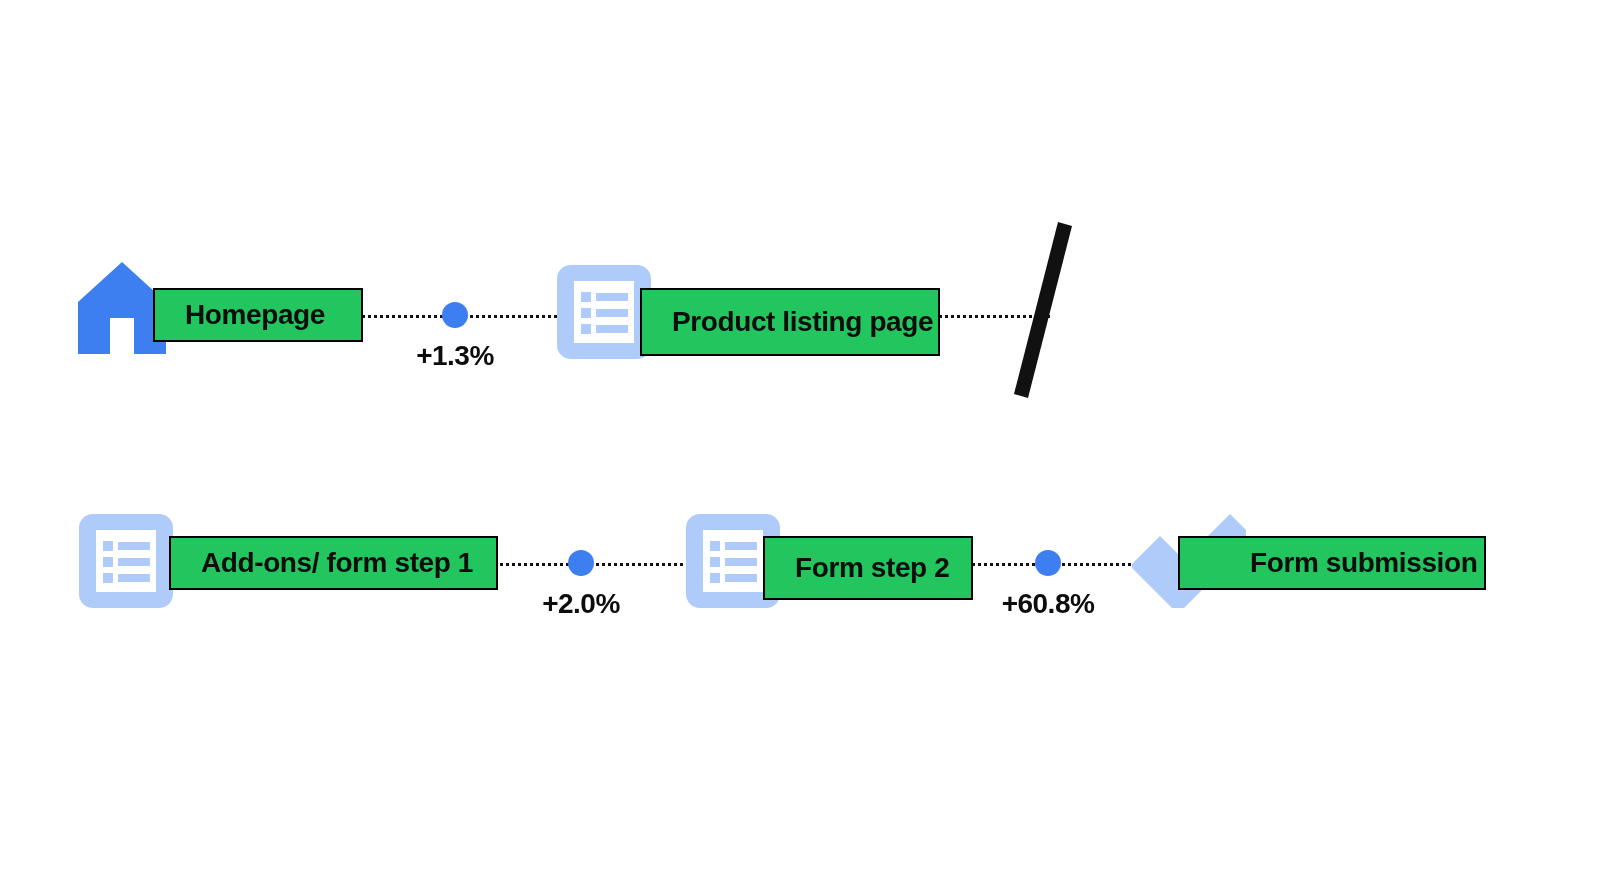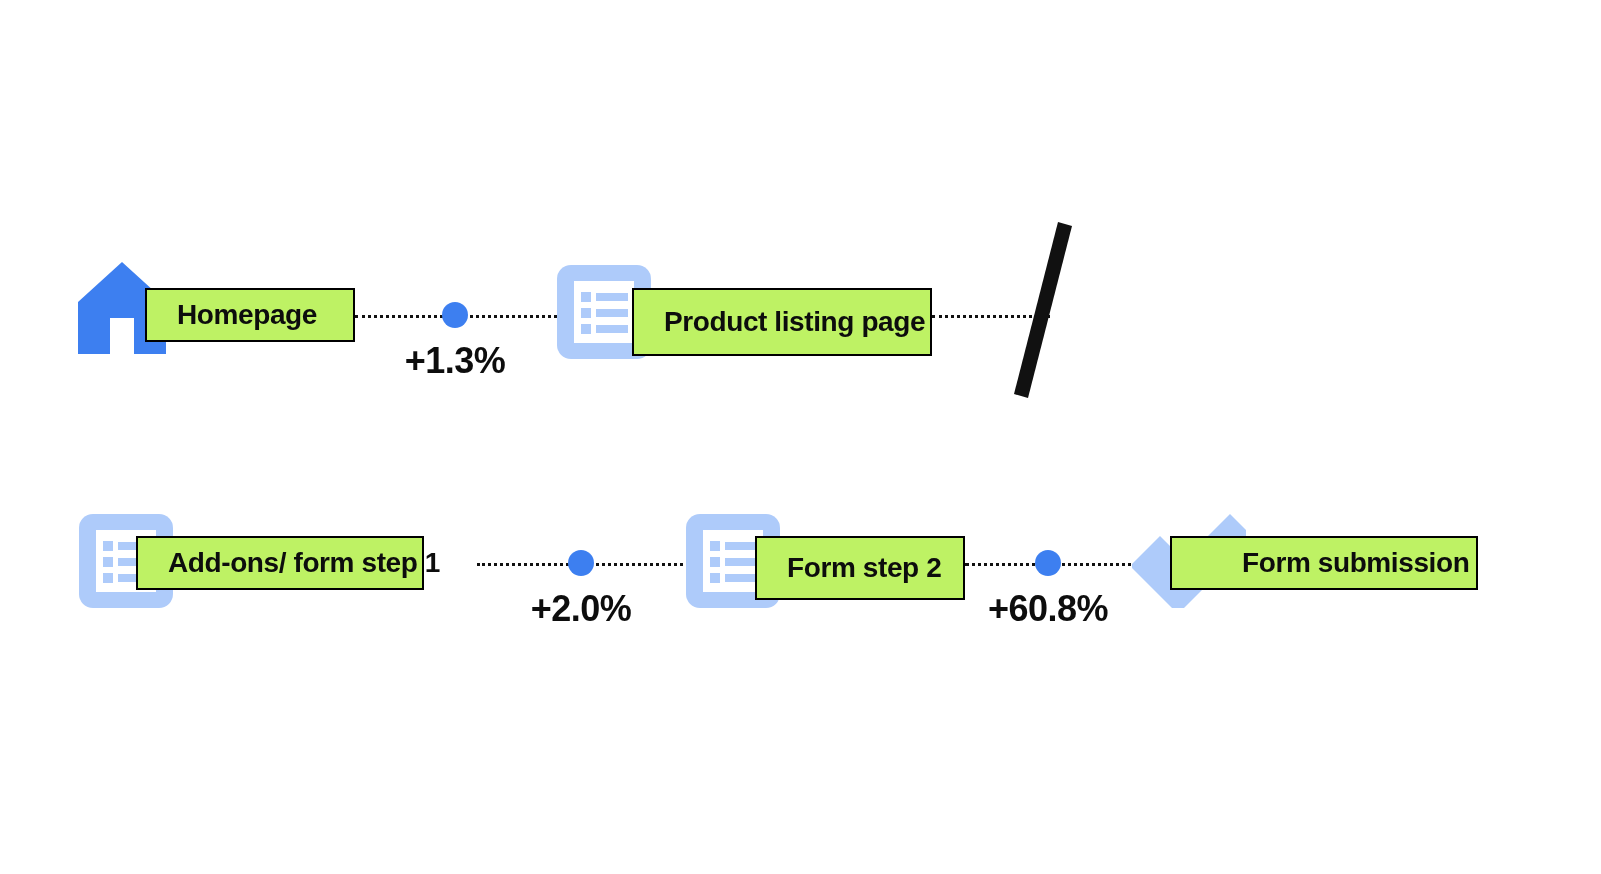--- a/index.html
+++ b/index.html
@@ -34,37 +34,38 @@
     height: 26px;
     border-radius: 50%;
     background: #3d7ff0;
     z-index: 4;
   }
   .metric-label {
     position: absolute;
     z-index: 4;
     font-family: "Liberation Sans", sans-serif;
     font-weight: 700;
-    font-size: 36px;
+    font-size: 28px;
     letter-spacing: -0.5px;
     color: #0d0d0d;
     white-space: nowrap;
     text-align: center;
     transform: translateX(-50%);
   }
 
   
   .node-box {
     position: absolute;
     box-sizing: border-box;
-    background: #bef264;
+    background: #22c55e;
     border: 2.5px solid #000000;
     display: flex;
     align-items: center;
     z-index: 3;
+    margin-left: 8px;
   }
   .node-box .node-label {
     font-family: "Liberation Sans", sans-serif;
     font-weight: 700;
     font-size: 28px;
     letter-spacing: -0.4px;
     color: #0d0d0d;
     white-space: nowrap;
     padding-left: 30px;
   }
@@ -137,21 +138,21 @@
       <rect x="17" y="16" width="60" height="62" fill="#ffffff"></rect>
       <rect x="24" y="27" width="10" height="10" fill="#aecbfa"></rect>
       <rect x="39" y="28" width="32" height="8" fill="#aecbfa"></rect>
       <rect x="24" y="43" width="10" height="10" fill="#aecbfa"></rect>
       <rect x="39" y="44" width="32" height="8" fill="#aecbfa"></rect>
       <rect x="24" y="59" width="10" height="10" fill="#aecbfa"></rect>
       <rect x="39" y="60" width="32" height="8" fill="#aecbfa"></rect>
     </svg>
   </div>
 
-  <div class="node-box" style="left:136px; top:536px; width:288px; height:54px;text-align:center;">
+  <div class="node-box" style="left:161px; top:536px; width:329px; height:54px;text-align:center;">
     <span class="node-label">Add-ons/ form step 1</span>
   </div>
 
   <div class="metric-dot" style="left:568px; top:550px;"></div>
   <div class="metric-label" style="left:581px; top:588px;">+2.0%</div>
 
   <div class="node-icon" style="left:686px; top:514px; width:94px; height:94px;">
     <svg width="94" height="94" viewBox="0 0 94 94" aria-hidden="true">
       <rect x="0" y="0" width="94" height="94" rx="14" fill="#aecbfa"></rect>
       <rect x="17" y="16" width="60" height="62" fill="#ffffff"></rect>

